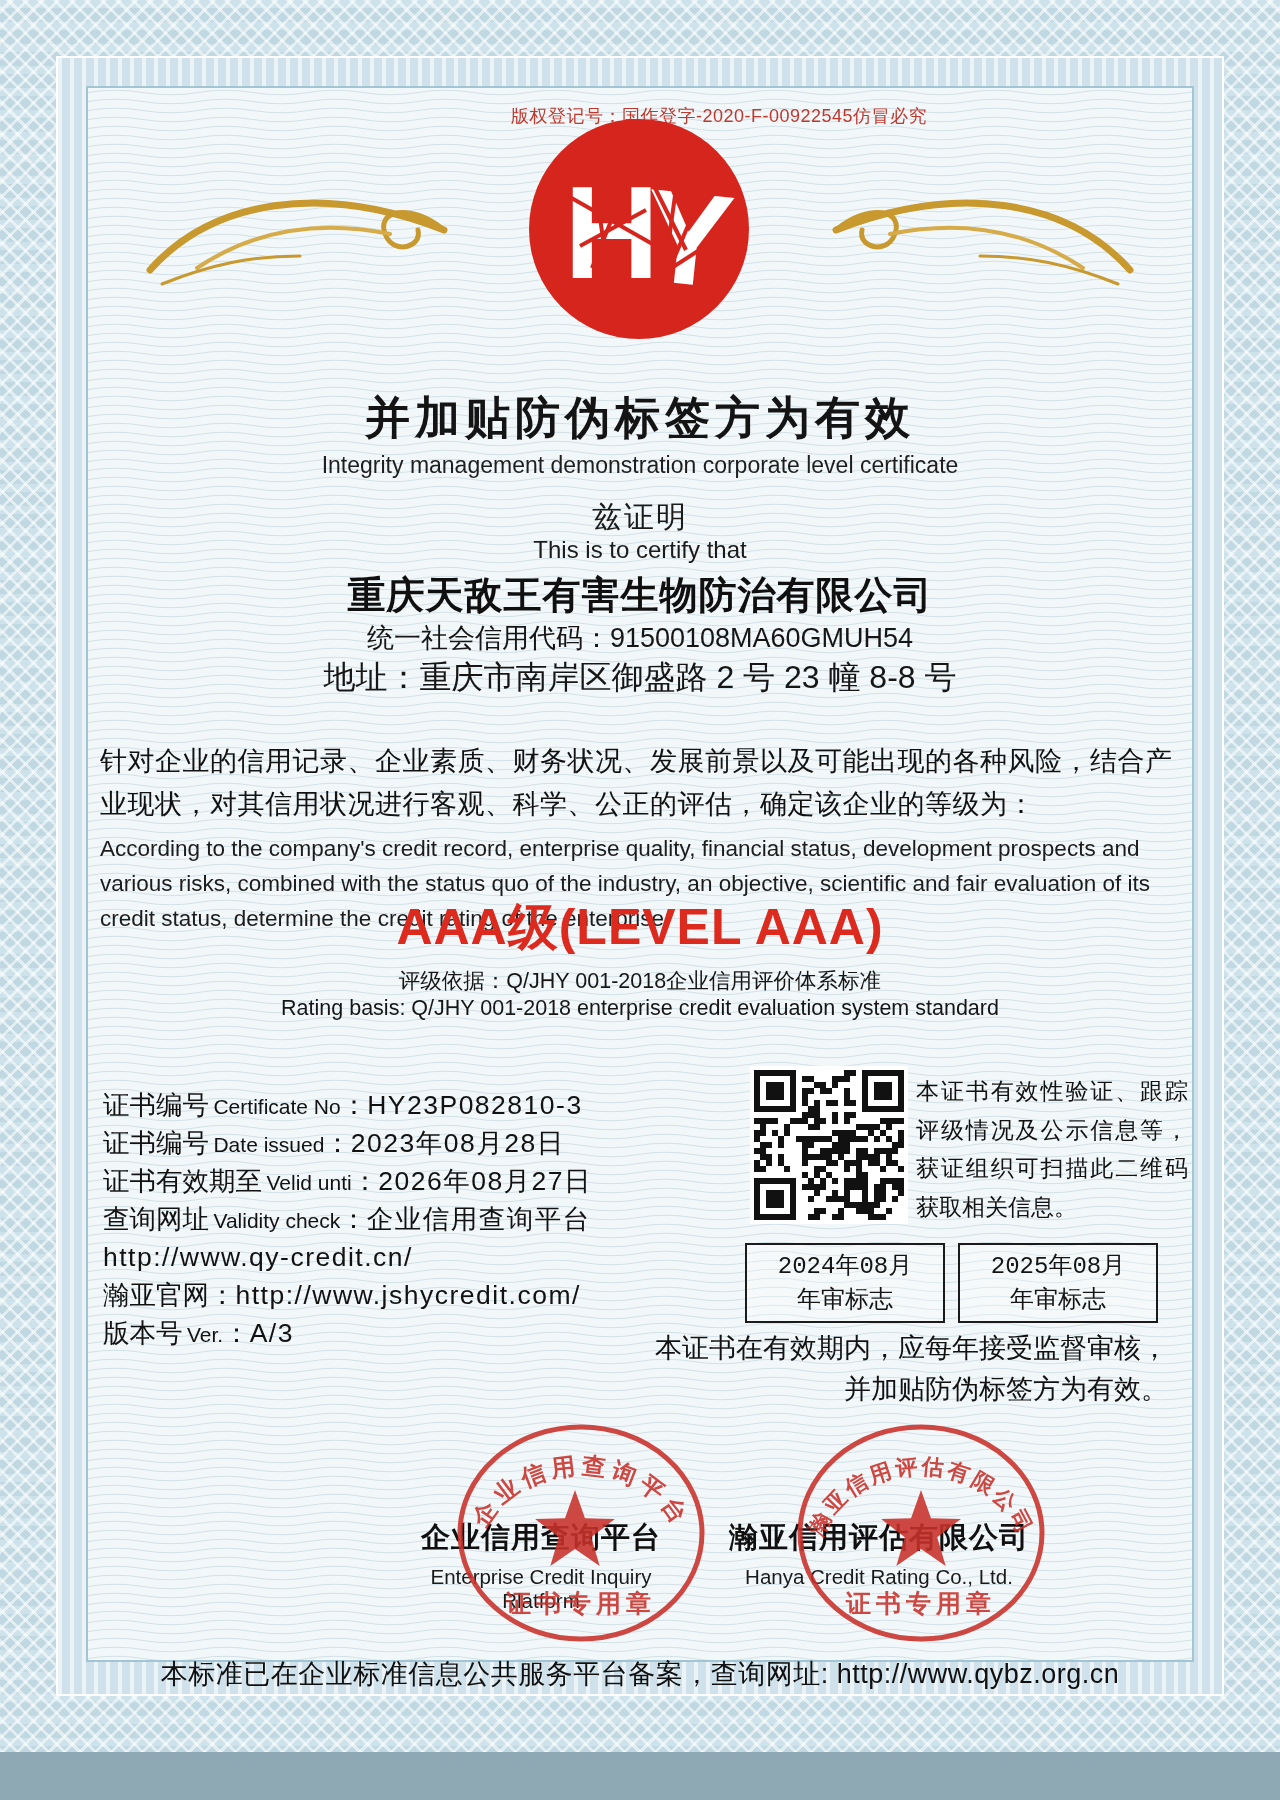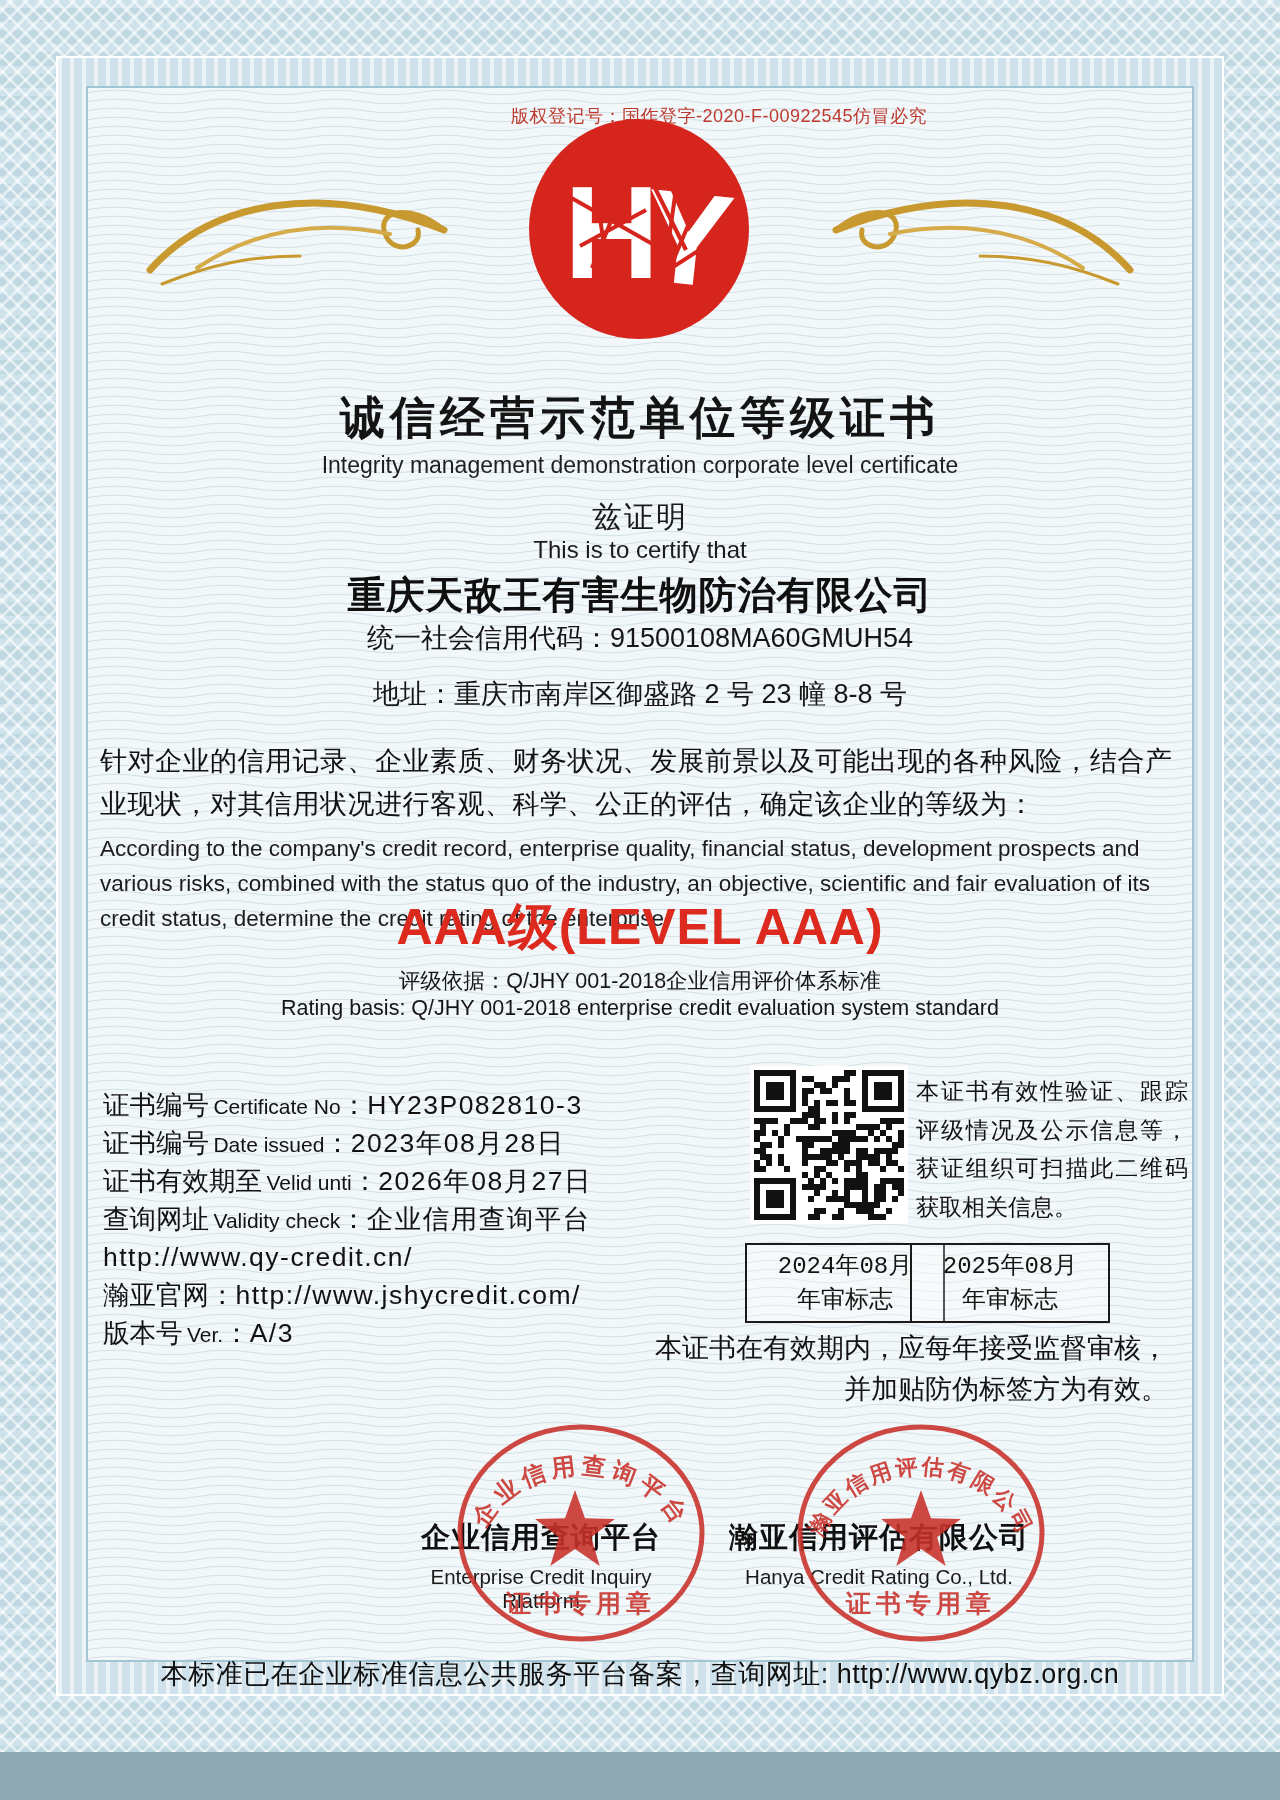--- a/index.html
+++ b/index.html
@@ -28,21 +28,21 @@
   .abs { position:absolute; }
   .ctr { left:0; width:100%; text-align:center; }
 
   .copyright { top:104px; color:#bd392e; font-size:18px; letter-spacing:.5px; padding-left:158px; }
   .title-zh { top:388px; font-size:45px; font-weight:700; letter-spacing:5px; color:#141414; }
   .title-en { top:452px; font-size:23px; color:#1e1e1e; }
   .certify-zh { top:497px; font-size:30px; color:#1b1b1b; letter-spacing:2px; }
   .certify-en { top:536px; font-size:24px; color:#1b1b1b; }
   .company { top:570px; font-size:38px; font-weight:700; color:#101010; letter-spacing:1px; }
   .code-line { top:620px; font-size:27px; color:#161616; }
-  .addr-line { top:676px; font-size:27px; color:#161616; }
+  .addr-line { top:656px; font-size:32px; color:#161616; }
 
   .paragraphs { left:100px; right:98px; top:740px; }
   .para-zh { font-size:27px; line-height:43px; color:#121212; letter-spacing:.5px; }
   .para-en { margin-top:5px; font-size:22.5px; line-height:35px; color:#1c1c1c; }
 
   .level { top:894px; font-size:50px; font-weight:800; color:#dd2a1f; letter-spacing:1px; }
   .basis-zh { top:966px; font-size:21.5px; color:#161616; }
   .basis-en { top:996px; font-size:21.5px; color:#161616; }
 
   .details { left:103px; top:1088px; width:600px; color:#121212; }
@@ -51,21 +51,21 @@
   .d-line .en { font-size:21px; }
   .d-line .val { font-size:26.5px; letter-spacing:1.5px; }
 
   .qr-box { left:750px; top:1066px; width:158px; height:158px; background:#ffffff; }
   .qr-note { left:916px; top:1072px; width:272px; font-size:23px; line-height:38.5px;
              color:#121212; text-align:justify; }
 
   .audit-box { top:1243px; width:200px; height:80px; border:2px solid #1b1b1b;
                text-align:center; padding-top:5px; background:rgba(255,255,255,.25);font-family:Liberation Mono, monospace; }
   .audit-box div { font-size:24px; line-height:34px; color:#141414; }
-  .audit-box.b1 { left:745px; } .audit-box.b2 { left:910px; }
+  .audit-box.b1 { left:745px; } .audit-box.b2 { left:958px; }
   .audit-note { left:560px; width:608px; top:1328px; text-align:right; font-size:27px;
                 line-height:41px; color:#121212; }
 
   .org-label { top:1518px; text-align:center; }
   .org-label .org-zh { font-size:29px; font-weight:700; color:#101010; letter-spacing:1px; }
   .org-label .org-en { margin-top:7px; font-size:20.5px; color:#1a1a1a; }
   .org-left { left:396px; width:290px; } .org-right { left:726px; width:306px; }
   .seal { width:258px; height:228px; opacity:.88; }
   .seal-left { left:452px; top:1420px; } .seal-right { left:792px; top:1420px; }
 
@@ -115,21 +115,21 @@
         <path d="M66,56 L84,186"></path>
         <path d="M98,66 L64,150"></path>
       <path d="M122,60 L158,132"></path>
         <path d="M150,56 L132,186"></path>
         <path d="M176,70 L142,150"></path>
       <path d="M52,128 L118,92"></path>
         <path d="M128,160 L190,120"></path>
     </g>
   </svg>
 
-  <div class="abs ctr title-zh">诚信经营示范单位等级证书</div>
+  <div class="abs ctr title-zh">并加贴防伪标签方为有效</div>
   <div class="abs ctr title-en">Integrity management demonstration corporate level certificate</div>
   <div class="abs ctr certify-zh">兹证明</div>
   <div class="abs ctr certify-en">This is to certify that</div>
   <div class="abs ctr company">重庆天敌王有害生物防治有限公司</div>
   <div class="abs ctr code-line">统一社会信用代码：91500108MA60GMUH54</div>
   <div class="abs ctr addr-line">地址：重庆市南岸区御盛路 2 号 23 幢 8-8 号</div>
 
   <div class="abs paragraphs">
     <div class="para-zh">针对企业的信用记录、企业素质、财务状况、发展前景以及可能出现的各种风险，结合产业现状，对其信用状况进行客观、科学、公正的评估，确定该企业的等级为：</div>
     <div class="para-en">According to the company's credit record, enterprise quality, financial status, development prospects and various risks, combined with the status quo of the industry, an objective, scientific and fair evaluation of its credit status, determine the credit rating of the enterprise:</div>

